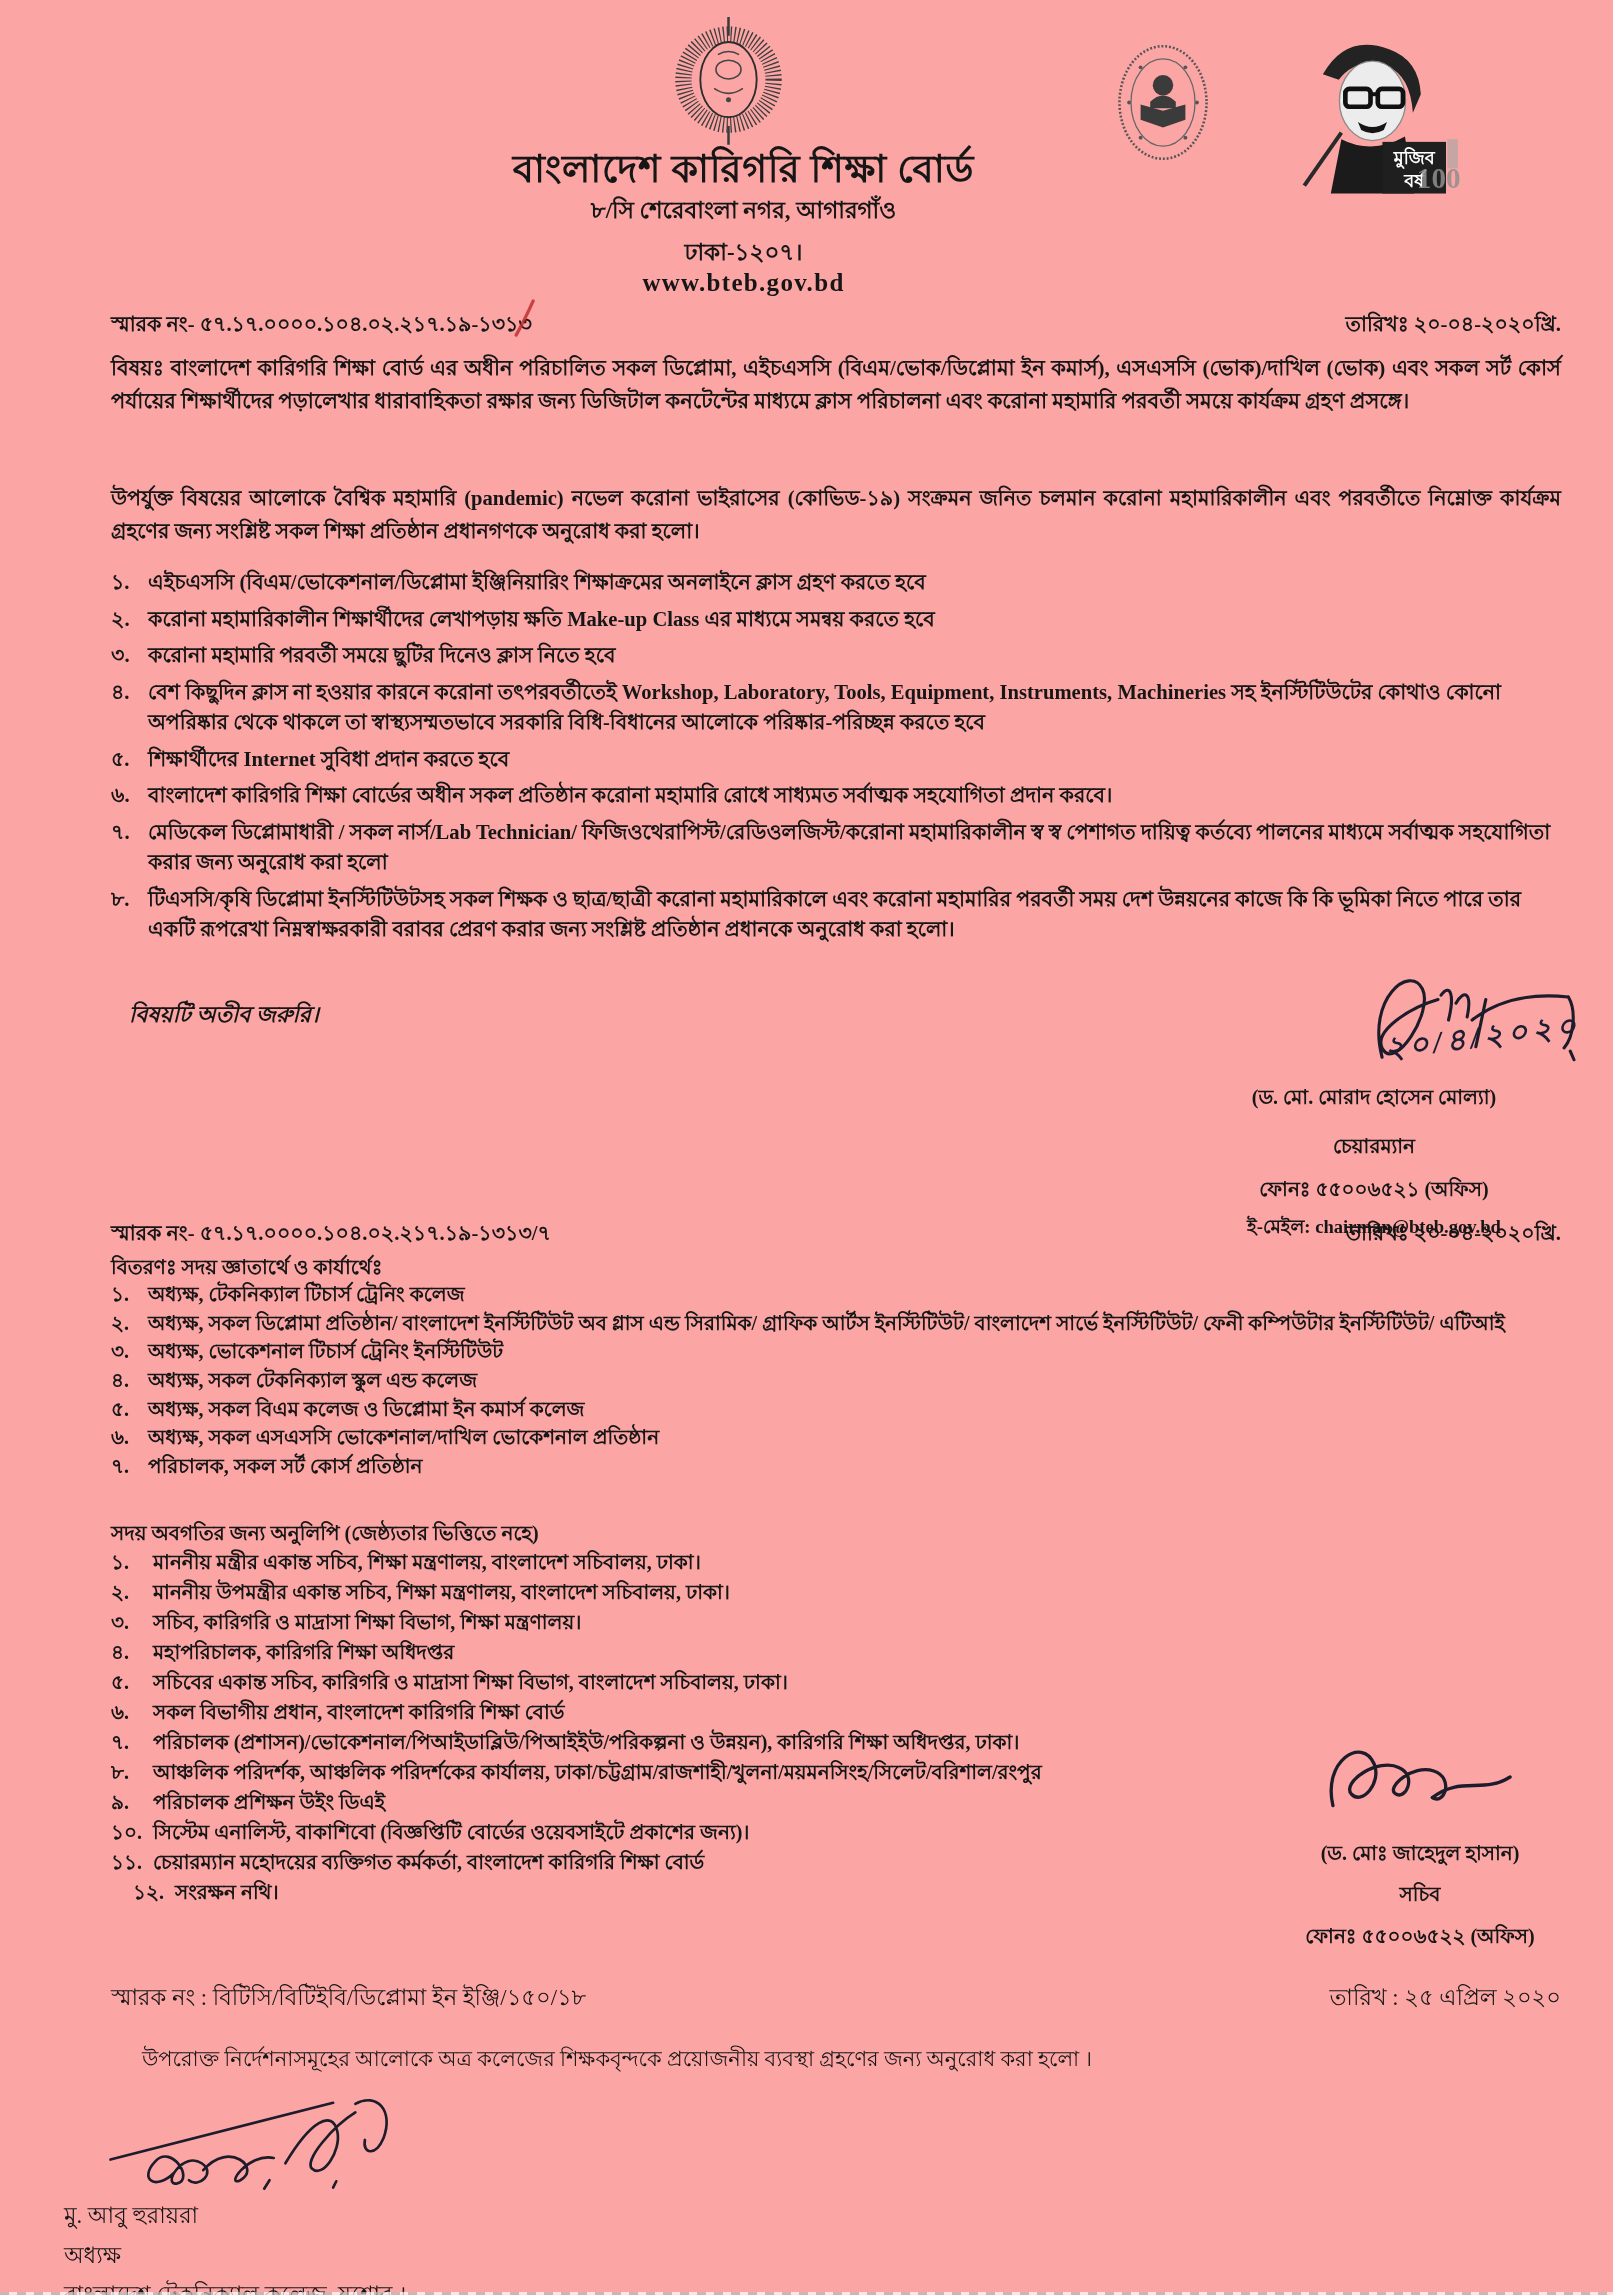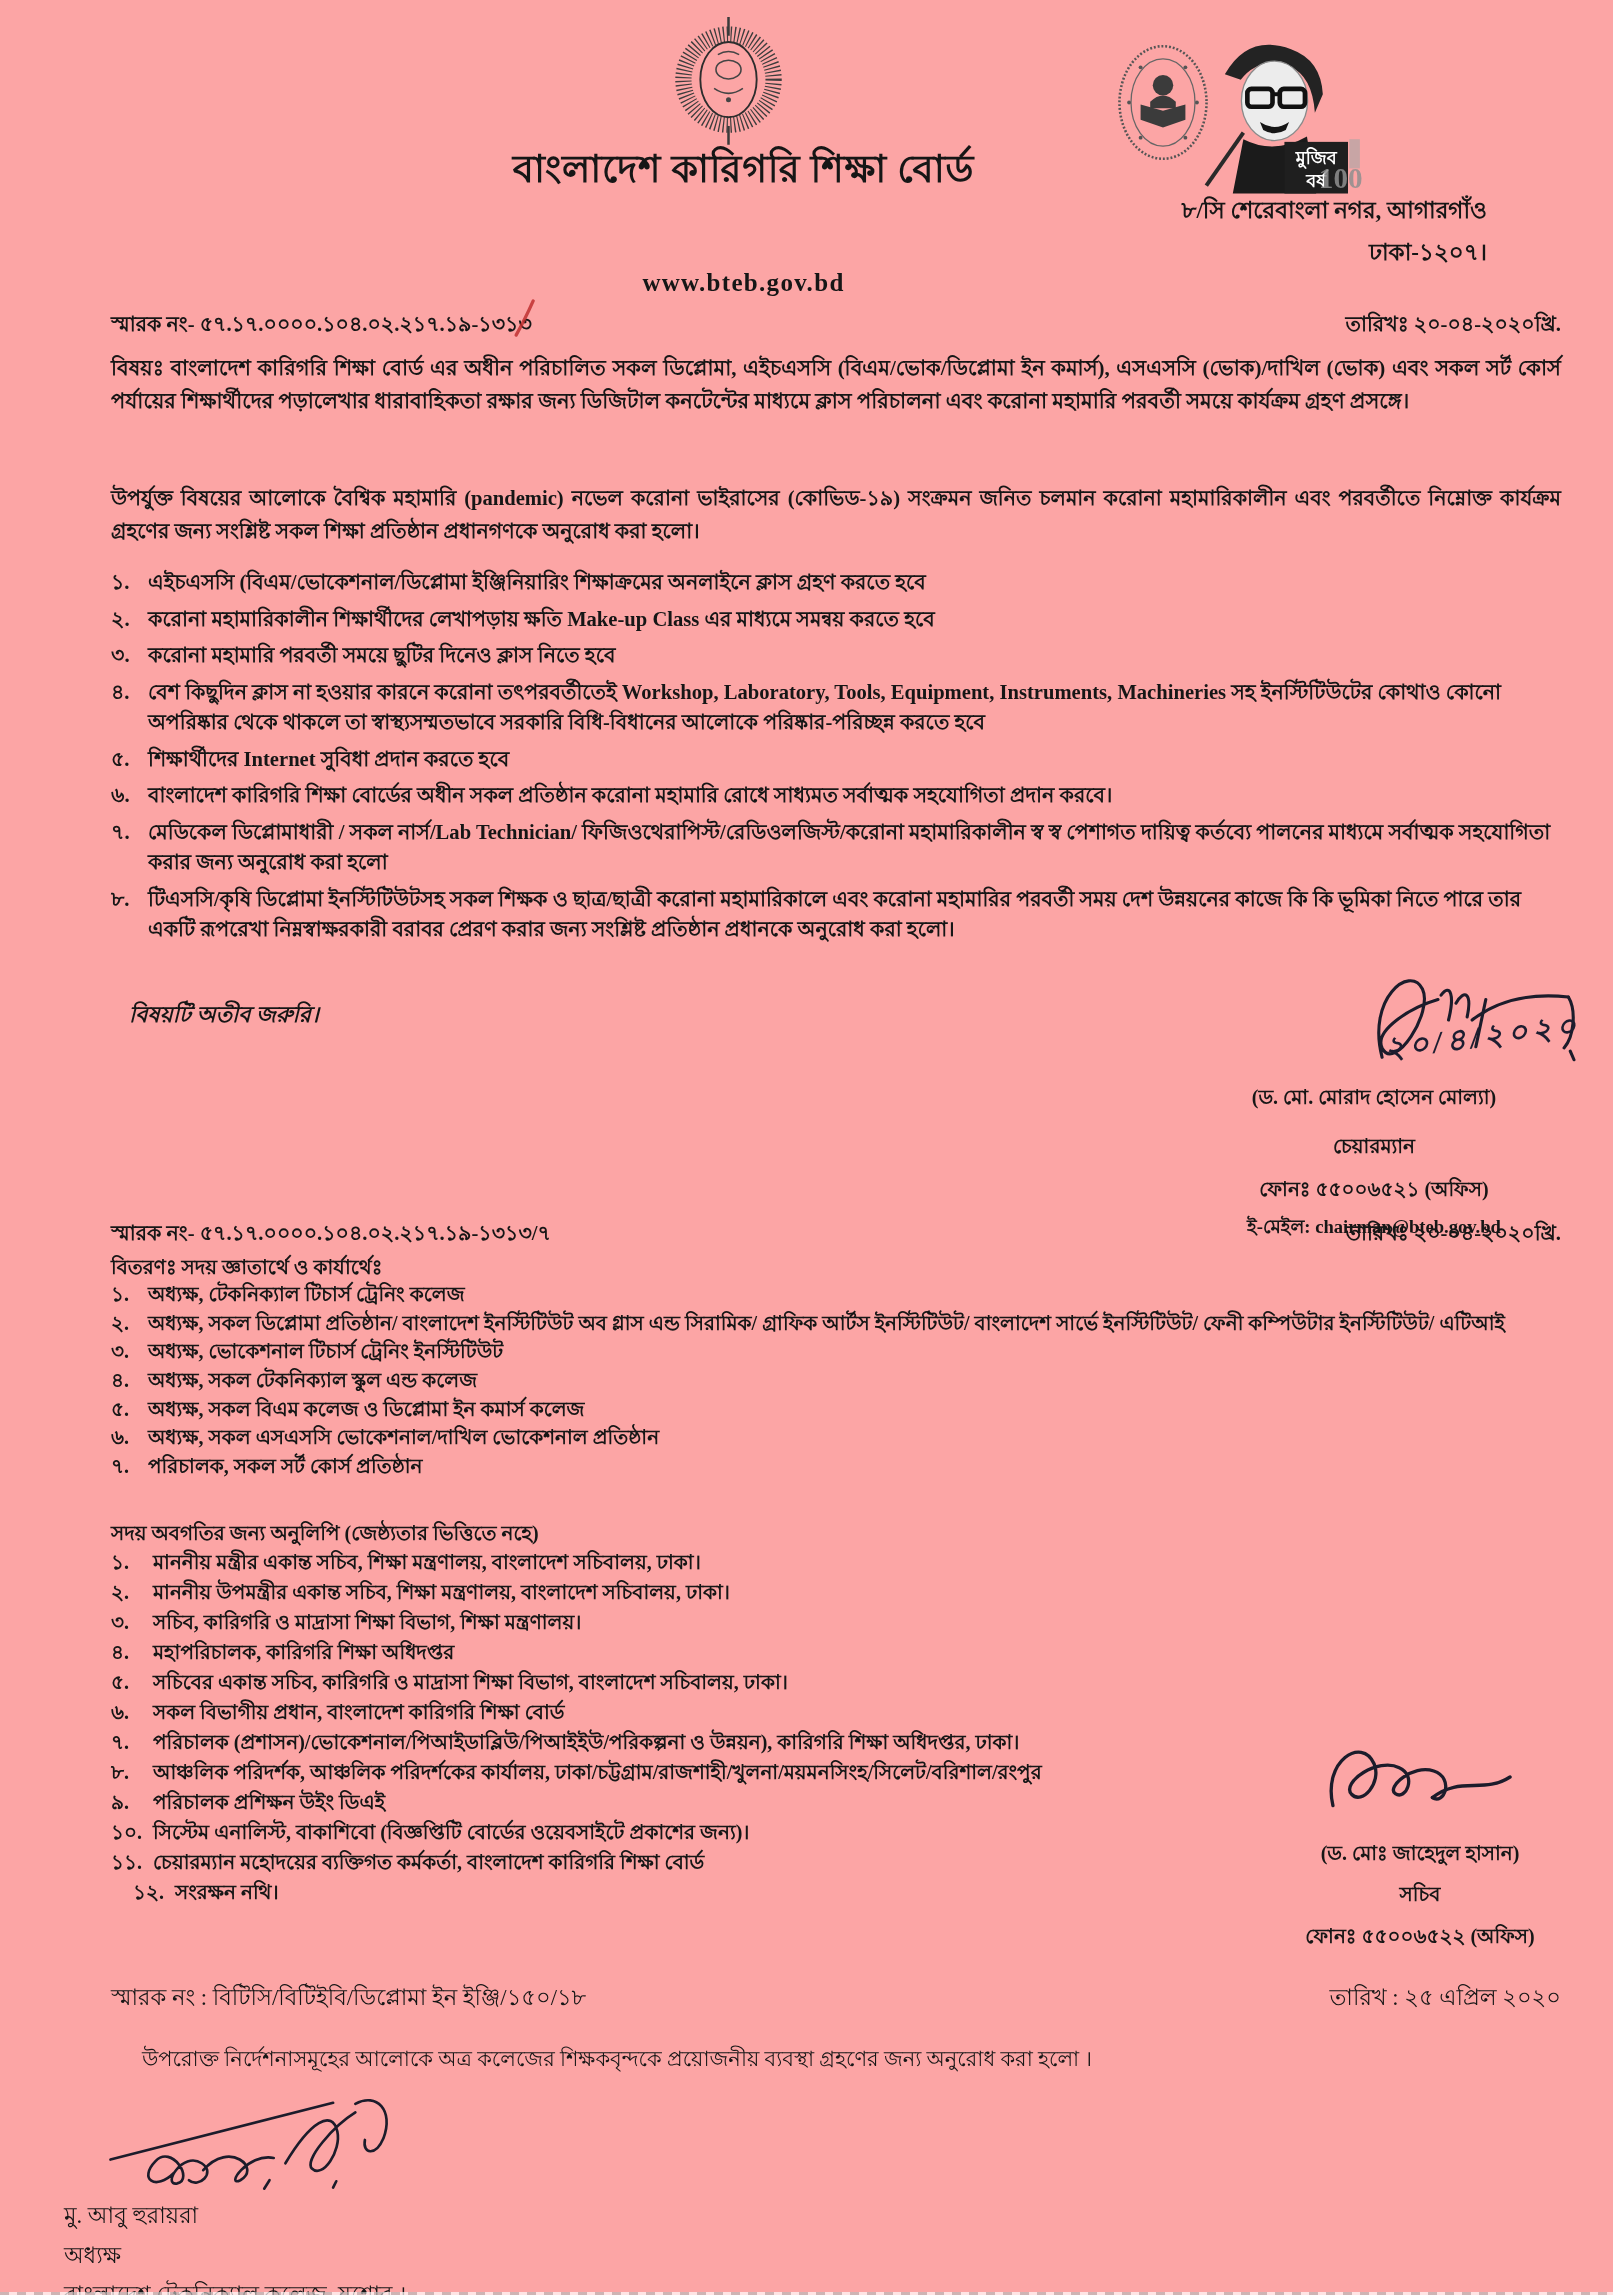--- a/index.html
+++ b/index.html
@@ -5,21 +5,21 @@
   html,body { margin:0; padding:0; background:#ffffff; }
   .page {
     position:relative; width:1614px; height:2295px; background:#fca5a5;
     overflow:hidden; color:#161616;
     font-family:"Liberation Serif", serif;
     padding-left:8px;
   }
   .abs { position:absolute; }
   .centercol { position:absolute; left:0; width:1487px; text-align:center; }
   .org-title { font-size:38px; font-weight:700; letter-spacing:0.7px; }
-  .addr { font-size:23px; font-weight:700;text-align:right; }
+  .addr { font-size:23px; font-weight:700; }
   .website { font-size:25px; font-weight:700; letter-spacing:1.3px; }
   .memo-row { position:absolute; left:111px; right:61px; display:flex; justify-content:space-between; align-items:baseline; }
   .memo-txt { font-size:20.6px; font-weight:700; }
   .para { font-size:20.6px; font-weight:700; line-height:1.58; text-align:justify; }
   .subject { font-size:21px; }
   .list { }
   .li { display:flex; align-items:flex-start; }
   .li .no { flex:none; min-width:37px; }
   .li .txt { flex:1; }
   .directives .li { font-size:20.6px; font-weight:700; line-height:30.5px; margin-bottom:6px; }
@@ -71,21 +71,21 @@
       <path d="M40 122 L75 134 L110 122 L110 98 L75 108 L40 98 Z" fill="#3b3b3b"></path>
       <circle cx="22" cy="95" r="3" fill="#555"></circle>
         <circle cx="128" cy="95" r="3" fill="#555"></circle>
       <circle cx="40" cy="40" r="3" fill="#555"></circle>
         <circle cx="110" cy="40" r="3" fill="#555"></circle>
       <circle cx="40" cy="150" r="3" fill="#555"></circle>
         <circle cx="110" cy="150" r="3" fill="#555"></circle>
     </svg>
   </div>
 
-  <div class="abs" style="top:28px; left:1185px;">
+  <div class="abs" style="top:28px; left:1283px;">
     <svg width="179" height="192" viewBox="0 0 270 290">
       <path d="M60 70 Q 95 8 160 32 Q 205 48 208 100 L 196 128 Q 192 72 158 58 Q 112 42 84 78 Z" fill="#232323"></path>
       <ellipse cx="135" cy="110" rx="50" ry="60" fill="#ececec" stroke="#8a8a8a" stroke-width="2"></ellipse>
       <rect x="94" y="92" width="38" height="27" rx="6" fill="none" stroke="#111" stroke-width="7"></rect>
       <rect x="143" y="92" width="38" height="27" rx="6" fill="none" stroke="#111" stroke-width="7"></rect>
       <line x1="132" y1="100" x2="143" y2="100" stroke="#111" stroke-width="6"></line>
       <path d="M113 142 q 22 15 44 0 l -5 12 q -17 10 -34 0 z" fill="#151515"></path>
       <line x1="88" y1="158" x2="32" y2="238" stroke="#2a2a2a" stroke-width="6"></line>
       <path d="M88 168 Q 135 192 184 164 L 198 250 L 72 250 Z" fill="#1b1b1b"></path>
       <rect x="150" y="172" width="96" height="78" fill="#1f1f1f"></rect>

